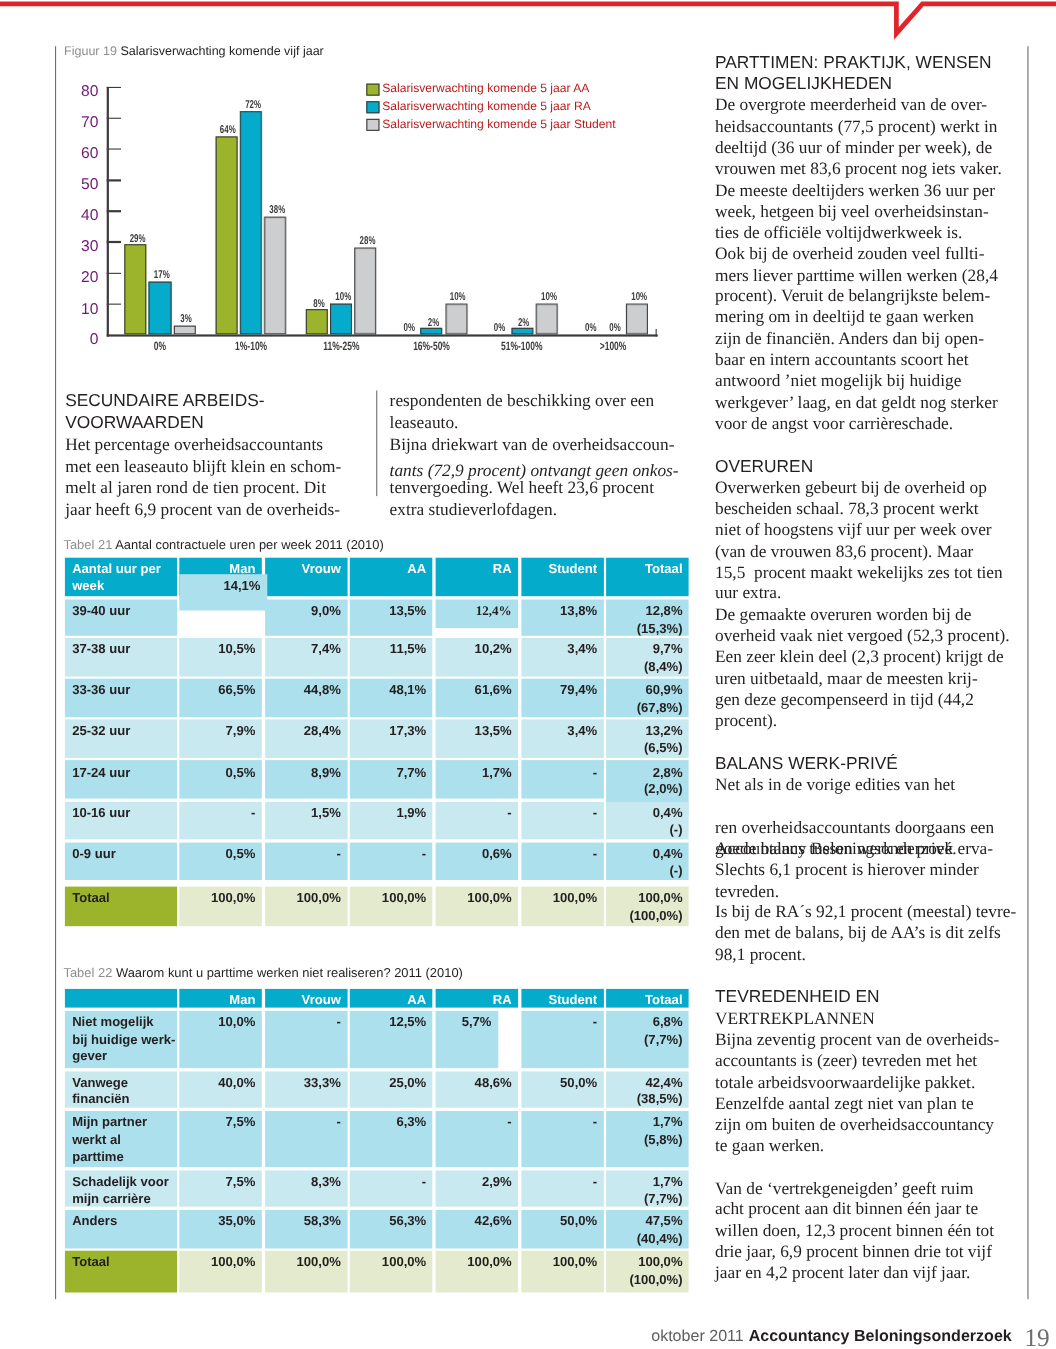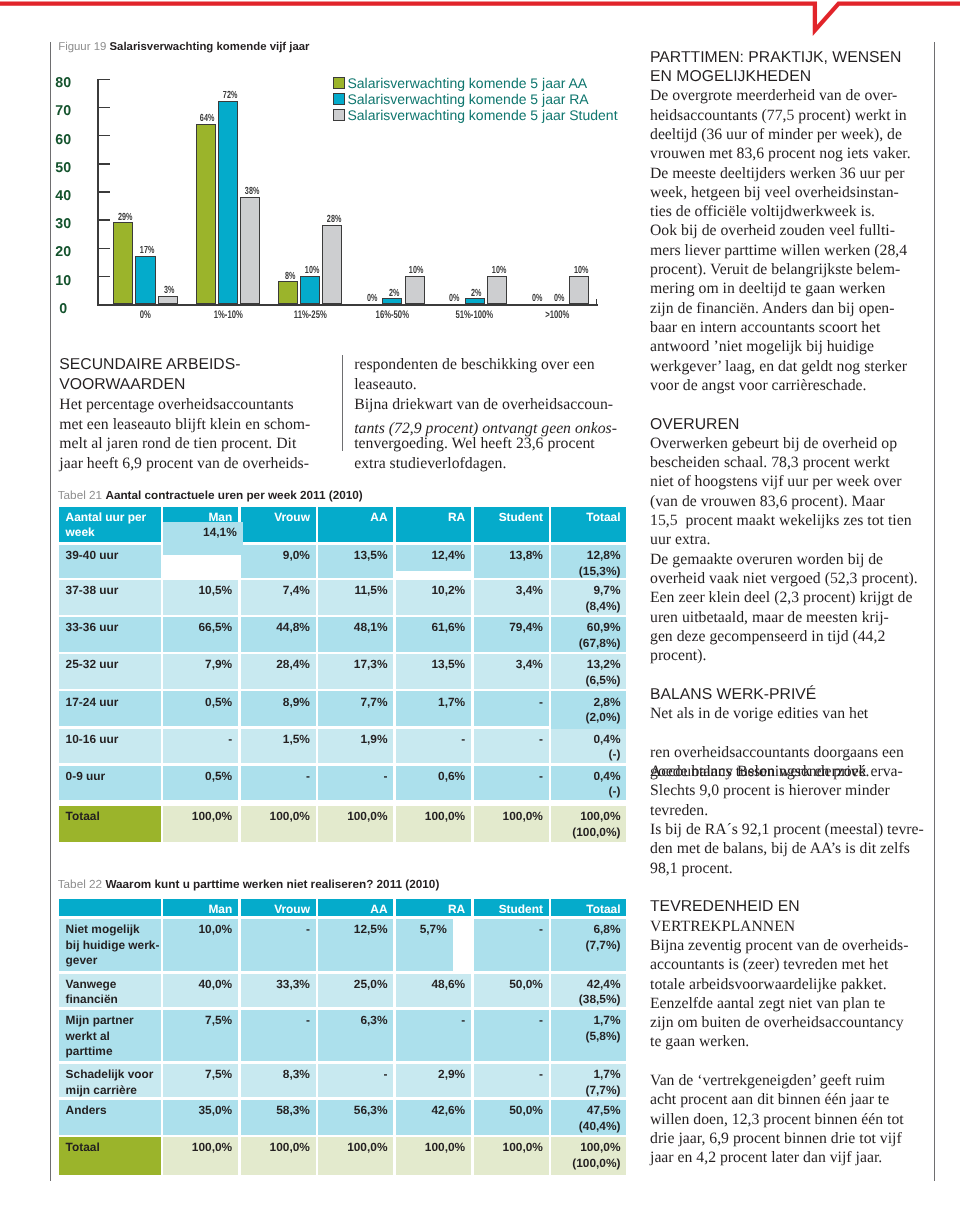--- a/index.html
+++ b/index.html
@@ -6,32 +6,32 @@
   html,body{margin:0;padding:0;}
   body{width:960px;height:1226px;background:#ffffff;overflow:hidden;
        font-family:"Liberation Sans",sans-serif;color:#231f20;
        -webkit-font-smoothing:antialiased;text-rendering:geometricPrecision;}
   .page{position:absolute;left:0;top:0;width:960px;height:1226px;}
   .vrule{position:absolute;background:#6e6e70;width:1px;}
 
   
   .fig-cap{position:absolute;font-size:11.4px;white-space:nowrap;line-height:1;-webkit-font-smoothing:antialiased;}
   .c-lbl{color:#8e8e8e;font-weight:400;}
-  .c-name{color:#231f20;font-weight:700;}
+  .c-name{color:#231f20;font-weight:400;}
 
   .chart{position:absolute;}
   .bar{position:absolute;border:1px solid #3b3b3b;box-sizing:border-box;}
   .axline{position:absolute;background:#3b3b3b;}
-  .ytl{position:absolute;font-size:14.2px;color:#14532d;text-align:center;line-height:1;font-weight:bold;-webkit-font-smoothing:antialiased;}
+  .ytl{position:absolute;font-size:14.2px;color:#701a75;text-align:right;line-height:1;-webkit-font-smoothing:antialiased;}
   .xtl{position:absolute;font-size:11px;color:#3a3a3a;text-align:center;font-weight:700;line-height:1;transform:scaleX(0.70);-webkit-font-smoothing:antialiased;backface-visibility:hidden;}
   .vl{position:absolute;font-size:10.3px;color:#3a3a3a;text-align:center;font-weight:700;line-height:1;transform:scaleX(0.70);-webkit-font-smoothing:antialiased;backface-visibility:hidden;}
   .legend{position:absolute;}
   .li{position:absolute;display:flex;align-items:center;}
   .sw{width:11.3px;height:11.3px;border:1.2px solid #3b3b3b;box-sizing:border-box;margin-right:2.8px;flex:0 0 auto;}
-  .lt{font-size:14px;color:#0f766e;line-height:1;white-space:nowrap;-webkit-font-smoothing:antialiased;}
+  .lt{font-size:11px;color:#b91c1c;line-height:1;white-space:nowrap;-webkit-font-smoothing:antialiased;}
 
   
   .tline{position:absolute;white-space:pre;line-height:1;-webkit-font-smoothing:antialiased;}
   .hline{font-family:"Liberation Sans",sans-serif;font-size:15.75px;font-weight:400;
          color:#231f20;letter-spacing:0px;}
   .bline{font-family:"Liberation Serif",serif;font-size:15.75px;color:#231f20;}
 
   
   .tbl-cap{position:absolute;font-size:11.75px;white-space:nowrap;line-height:1;-webkit-font-smoothing:antialiased;}
   .tbl{position:absolute;}
@@ -177,21 +177,21 @@
       </div>
 <div class="cell bd num" style="left:162.8px;top:522px;width:80px;height:32.6px;padding:3.2px 6px 0 6.6px;">
         <span>14,1%</span>
       </div>
 <div class="cell bd num" style="left:240.5px;top:544.95px;width:75.4px;height:32.6px;padding:3.2px 6px 0 6.6px;">
         <span>9,0%</span>
       </div>
 <div class="cell bd num" style="left:318.1px;top:544.95px;width:75.4px;height:32.6px;padding:3.2px 6px 0 6.6px;">
         <span>13,5%</span>
       </div>
-<div class="cell bd num" style="left:395.8px;top:544.95px;width:75.4px;height:26px;padding:3.2px 6px 0 6.6px;">
+<div class="cell bd num" style="left:395.8px;top:544.95px;width:75.4px;height:26px;padding:3.2px 6px 0 6.6px;font-family:Liberation Serif, serif;">
         <span>12,4%</span>
       </div>
 <div class="cell bd num" style="left:473.5px;top:544.95px;width:75.4px;height:32.6px;padding:3.2px 6px 0 6.6px;">
         <span>13,8%</span>
       </div>
 <div class="cell bd num" style="left:551.1px;top:544.95px;width:75.4px;height:32.6px;padding:3.2px 6px 0 6.6px;">
         <span>12,8%</span>
         <span>(15,3%)</span>
       </div>
 <div class="cell bd2" style="left:59.0px;top:580.0px;width:101.5px;height:34.7px;padding:3.2px 6px 0 6.6px;">
@@ -540,31 +540,32 @@
 <div class="tline bline" style="left:650px;top:571.0px;">overheid vaak niet vergoed (52,3 procent).</div>
 <div class="tline bline" style="left:650px;top:590.3px;">Een zeer klein deel (2,3 procent) krijgt de</div>
 <div class="tline bline" style="left:650px;top:609.6px;">uren uitbetaald, maar de meesten krij-</div>
 <div class="tline bline" style="left:650px;top:628.9px;">gen deze gecompenseerd in tijd (44,2</div>
 <div class="tline bline" style="left:650px;top:648.2px;">procent).</div>
 <div class="tline hline" style="left:650px;top:686.8px;">BALANS WERK-PRIVÉ</div>
 <div class="tline bline" style="left:650px;top:706.1px;">Net als in de vorige edities van het</div>
 <div class="tline bline" style="left:650px;top:764px;">Accountancy Beloningsonderzoek erva-</div>
 <div class="tline bline" style="left:650px;top:744.8px;">ren overheidsaccountants doorgaans een</div>
 <div class="tline bline" style="left:650px;top:764.1px;">goede balans tussen werk en privé.</div>
-<div class="tline bline" style="left:650px;top:783.4px;">Slechts 9,0 procent is hierover minder</div>
+<div class="tline bline" style="left:650px;top:783.4px;">Slechts 6,1 procent is hierover minder</div>
 <div class="tline bline" style="left:650px;top:802.7px;">tevreden.</div>
 <div class="tline bline" style="left:650px;top:822.0px;">Is bij de RA´s 92,1 procent (meestal) tevre-</div>
 <div class="tline bline" style="left:650px;top:841.3px;">den met de balans, bij de AA’s is dit zelfs</div>
 <div class="tline bline" style="left:650px;top:860.6px;">98,1 procent.</div>
 <div class="tline hline" style="left:650px;top:899.2px;">TEVREDENHEID EN</div>
 <div class="tline hline" style="left:650px;top:918.5px;font-family:Liberation Serif, serif;">VERTREKPLANNEN</div>
 <div class="tline bline" style="left:650px;top:937.9px;">Bijna zeventig procent van de overheids-</div>
 <div class="tline bline" style="left:650px;top:957.2px;">accountants is (zeer) tevreden met het</div>
 <div class="tline bline" style="left:650px;top:976.5px;">totale arbeidsvoorwaardelijke pakket.</div>
 <div class="tline bline" style="left:650px;top:995.8px;">Eenzelfde aantal zegt niet van plan te</div>
 <div class="tline bline" style="left:650px;top:1015.1px;">zijn om buiten de overheidsaccountancy</div>
 <div class="tline bline" style="left:650px;top:1034.4px;">te gaan werken.</div>
 <div class="tline bline" style="left:650px;top:1073.0px;">Van de ‘vertrekgeneigden’ geeft ruim</div>
 <div class="tline bline" style="left:650px;top:1092.3px;">acht procent aan dit binnen één jaar te</div>
 <div class="tline bline" style="left:650px;top:1111.6px;">willen doen, 12,3 procent binnen één tot</div>
 <div class="tline bline" style="left:650px;top:1131.0px;">drie jaar, 6,9 procent binnen drie tot vijf</div>
 <div class="tline bline" style="left:650px;top:1150.3px;">jaar en 4,2 procent later dan vijf jaar.</div>
+<div class="footer" style="left:592px;top:1199px;"><span class="f1">oktober 2011</span> <span class="f2">Accountancy Beloningsonderzoek</span> <span class="pg">19</span></div>
 </div>
 
 </body></html>

